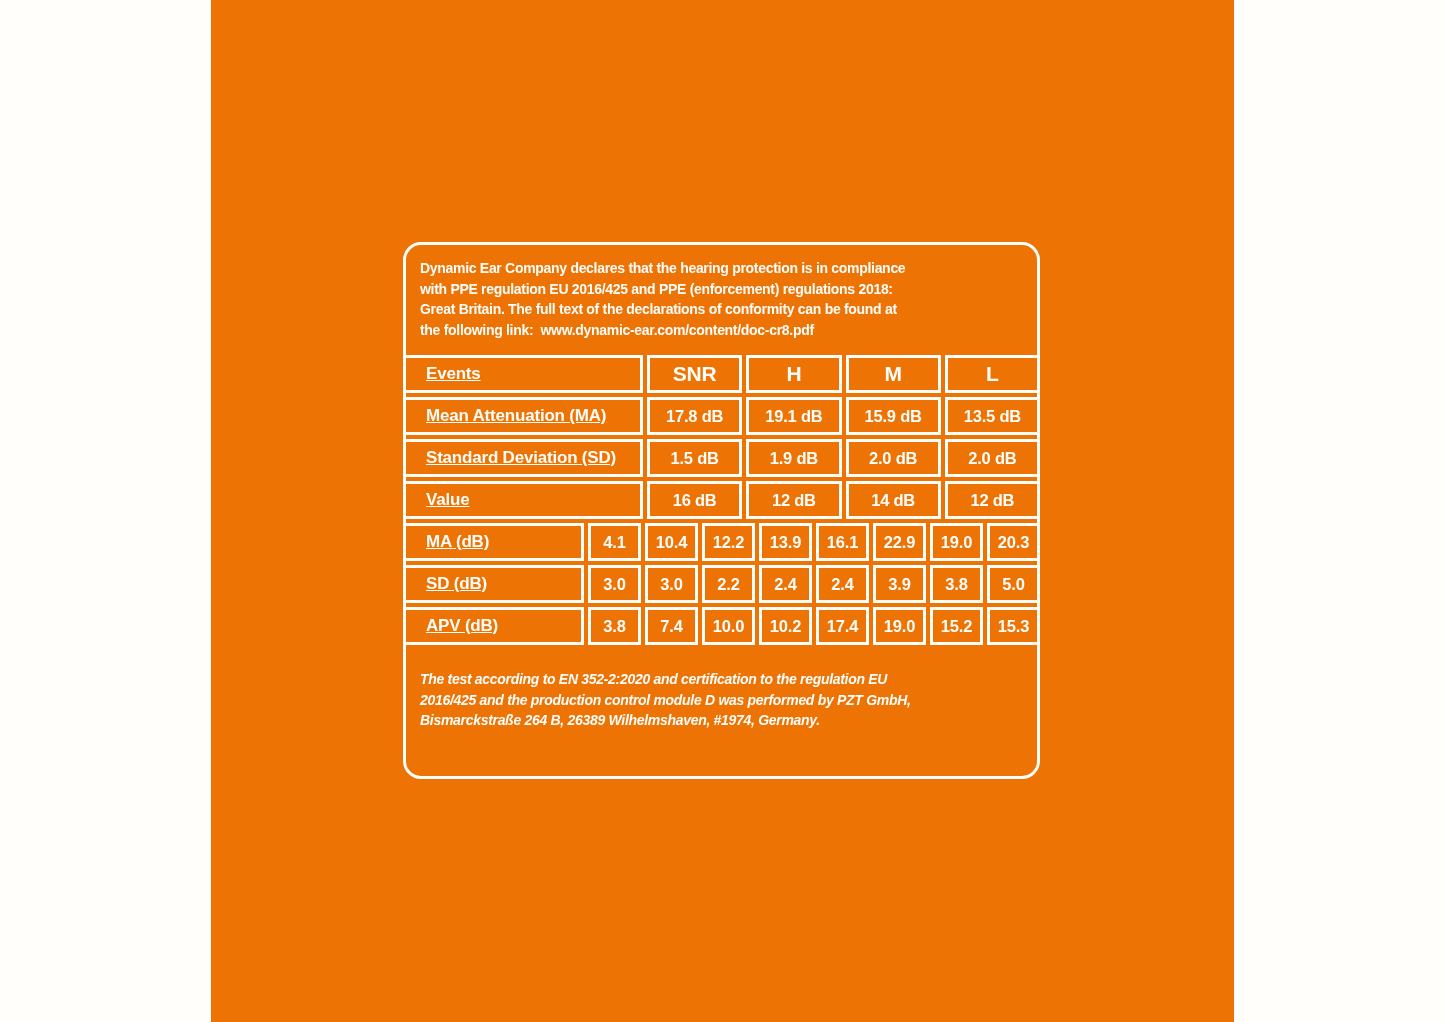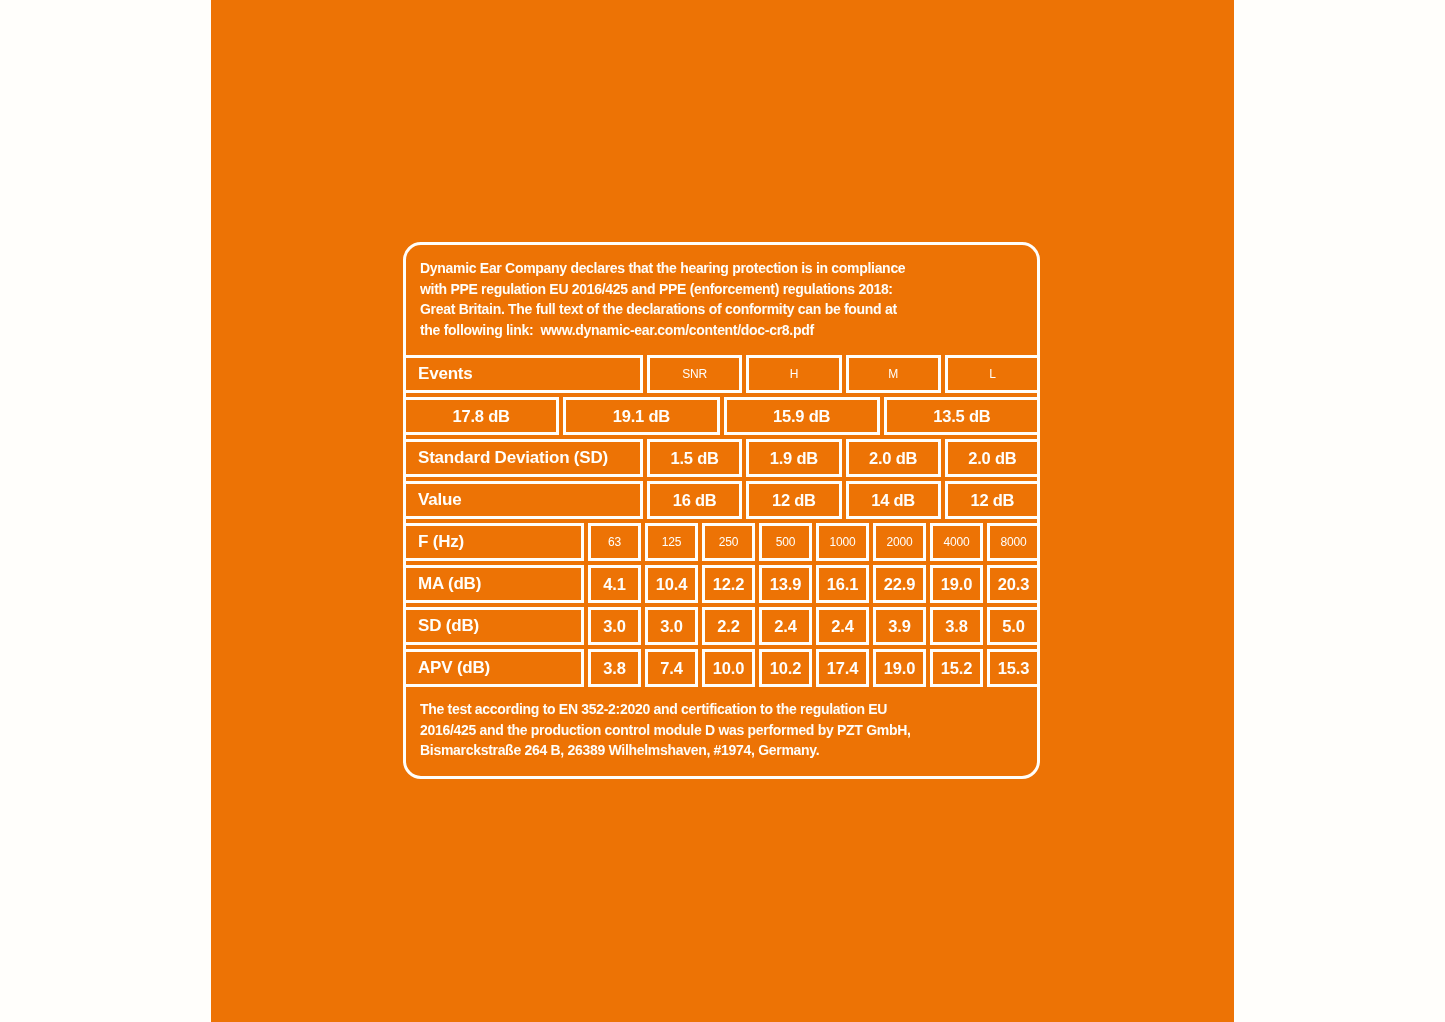--- a/index.html
+++ b/index.html
@@ -40,21 +40,21 @@
     margin: 0;
     padding: 13px 14px 10px 14px;
     font-size: 14px;
     font-weight: 700;
     letter-spacing: -0.3px;
     line-height: 20.5px;
     white-space: pre-wrap;
     box-sizing: border-box;
   }
   .para.top { height: 110px; flex: none; }
-  .para.bottom { flex: 1; padding-top: 12px; }
+  .para.bottom { flex: 1; padding-top: 24px; font-style: italic; }
   .rows {
     flex: none;
     display: flex;
     flex-direction: column;
     gap: 4px;
     margin: 0 -3px;
   }
   .row {
     display: flex;
     gap: 4px;
@@ -63,35 +63,36 @@
   }
   .cell {
     box-sizing: border-box;
     border: 3px solid #fffefb;
     display: flex;
     align-items: center;
     overflow: hidden;
   }
   .cell.label {
     flex: none;
-    padding-left: 12px;
+    padding-left: 20px;
     font-size: 17px;
     font-weight: 700;
     letter-spacing: -0.2px;
+    text-decoration: underline;
   }
   .t1 .cell.label { width: 240px; }
   .t2 .cell.label { width: 181px; }
   .cell.val {
     flex: 1;
     justify-content: center;
     font-size: 16.5px;
     font-weight: 700;
     letter-spacing: -0.2px;
   }
-  .cell.val.hdr { font-weight: 400; font-size: 12px; }
+  .cell.val.hdr { font-weight: 700; font-size: 21px; }
 </style>
 </head>
 <body>
 
 <div class="stage">
   <div class="square">
     <div class="panel">
 
       <p class="para top">Dynamic Ear Company declares that the hearing protection is in compliance
 with PPE regulation EU 2016/425 and PPE (enforcement) regulations 2018:
@@ -102,20 +103,21 @@
 
         <div class="row t1">
           <div class="cell label">Events</div>
           <div class="cell val hdr">SNR</div>
           <div class="cell val hdr">H</div>
           <div class="cell val hdr">M</div>
           <div class="cell val hdr">L</div>
         </div>
 
         <div class="row t1">
+          <div class="cell label">Mean Attenuation (MA)</div>
           <div class="cell val">17.8 dB</div>
           <div class="cell val">19.1 dB</div>
           <div class="cell val">15.9 dB</div>
           <div class="cell val">13.5 dB</div>
         </div>
 
         <div class="row t1">
           <div class="cell label">Standard Deviation (SD)</div>
           <div class="cell val">1.5 dB</div>
           <div class="cell val">1.9 dB</div>
@@ -124,31 +126,20 @@
         </div>
 
         <div class="row t1">
           <div class="cell label">Value</div>
           <div class="cell val">16 dB</div>
           <div class="cell val">12 dB</div>
           <div class="cell val">14 dB</div>
           <div class="cell val">12 dB</div>
         </div>
 
-        <div class="row t2">
-          <div class="cell label">F (Hz)</div>
-          <div class="cell val hdr">63</div>
-          <div class="cell val hdr">125</div>
-          <div class="cell val hdr">250</div>
-          <div class="cell val hdr">500</div>
-          <div class="cell val hdr">1000</div>
-          <div class="cell val hdr">2000</div>
-          <div class="cell val hdr">4000</div>
-          <div class="cell val hdr">8000</div>
-        </div>
 
         <div class="row t2">
           <div class="cell label">MA (dB)</div>
           <div class="cell val">4.1</div>
           <div class="cell val">10.4</div>
           <div class="cell val">12.2</div>
           <div class="cell val">13.9</div>
           <div class="cell val">16.1</div>
           <div class="cell val">22.9</div>
           <div class="cell val">19.0</div>

